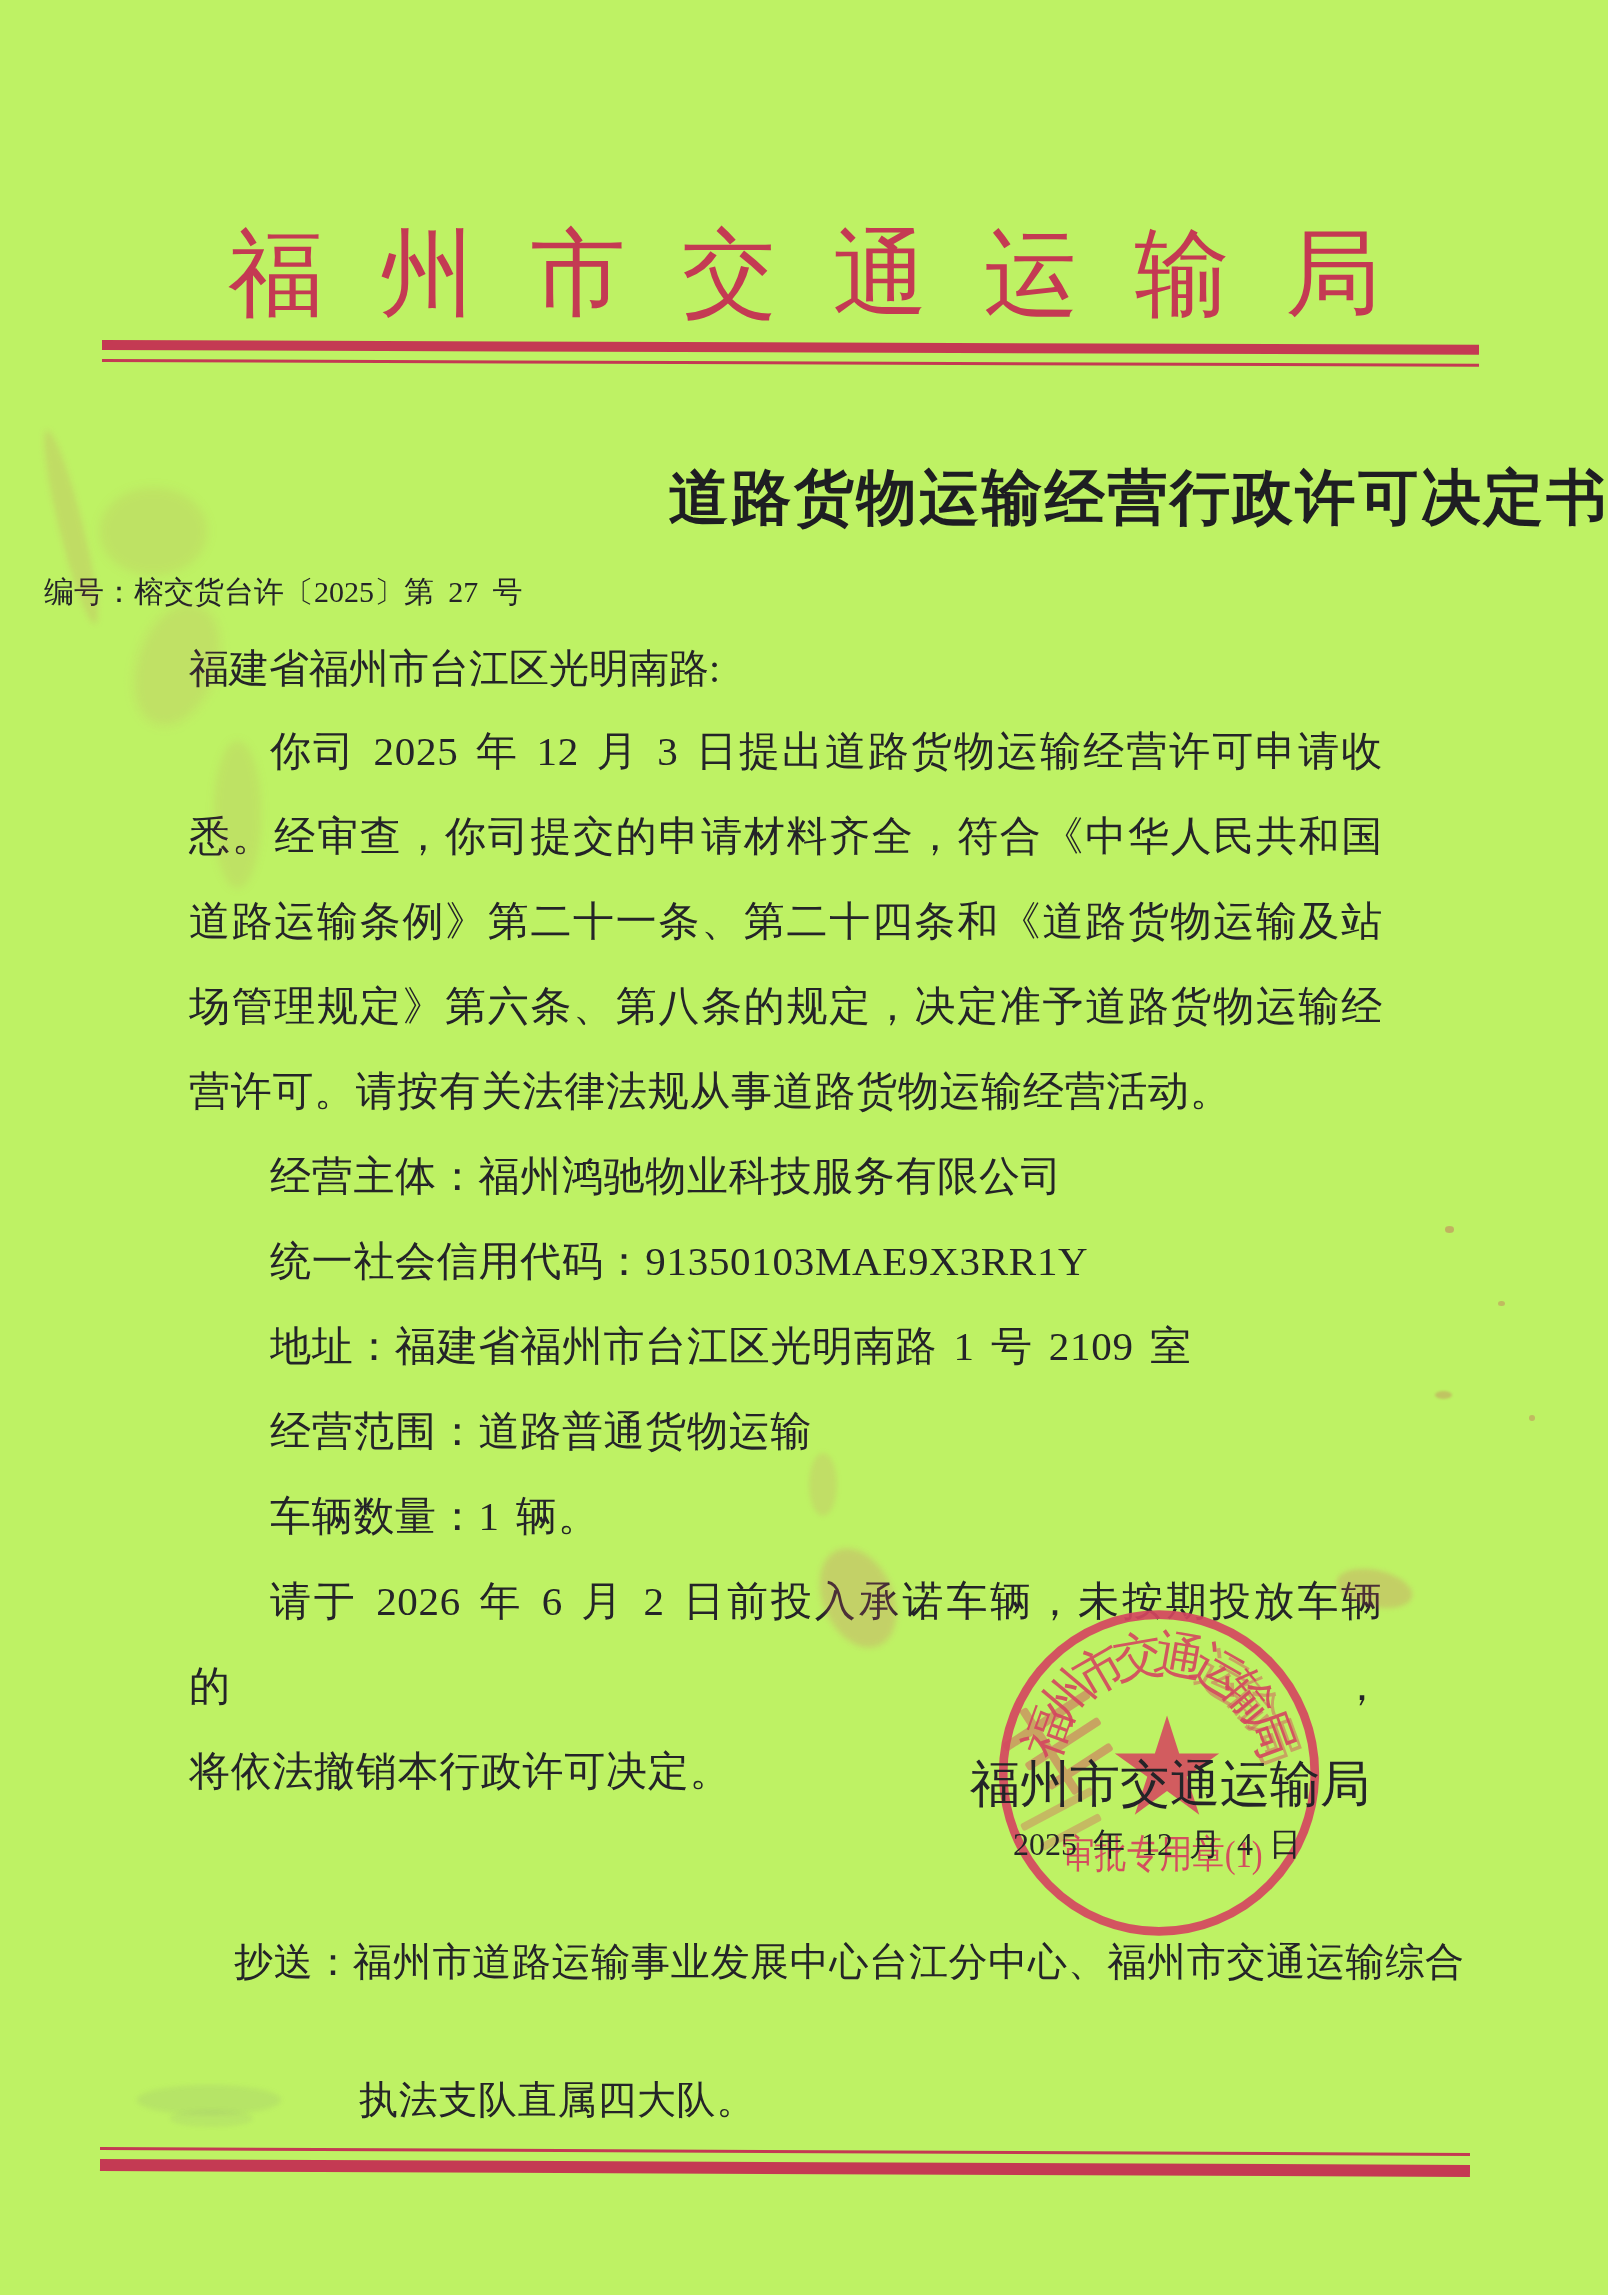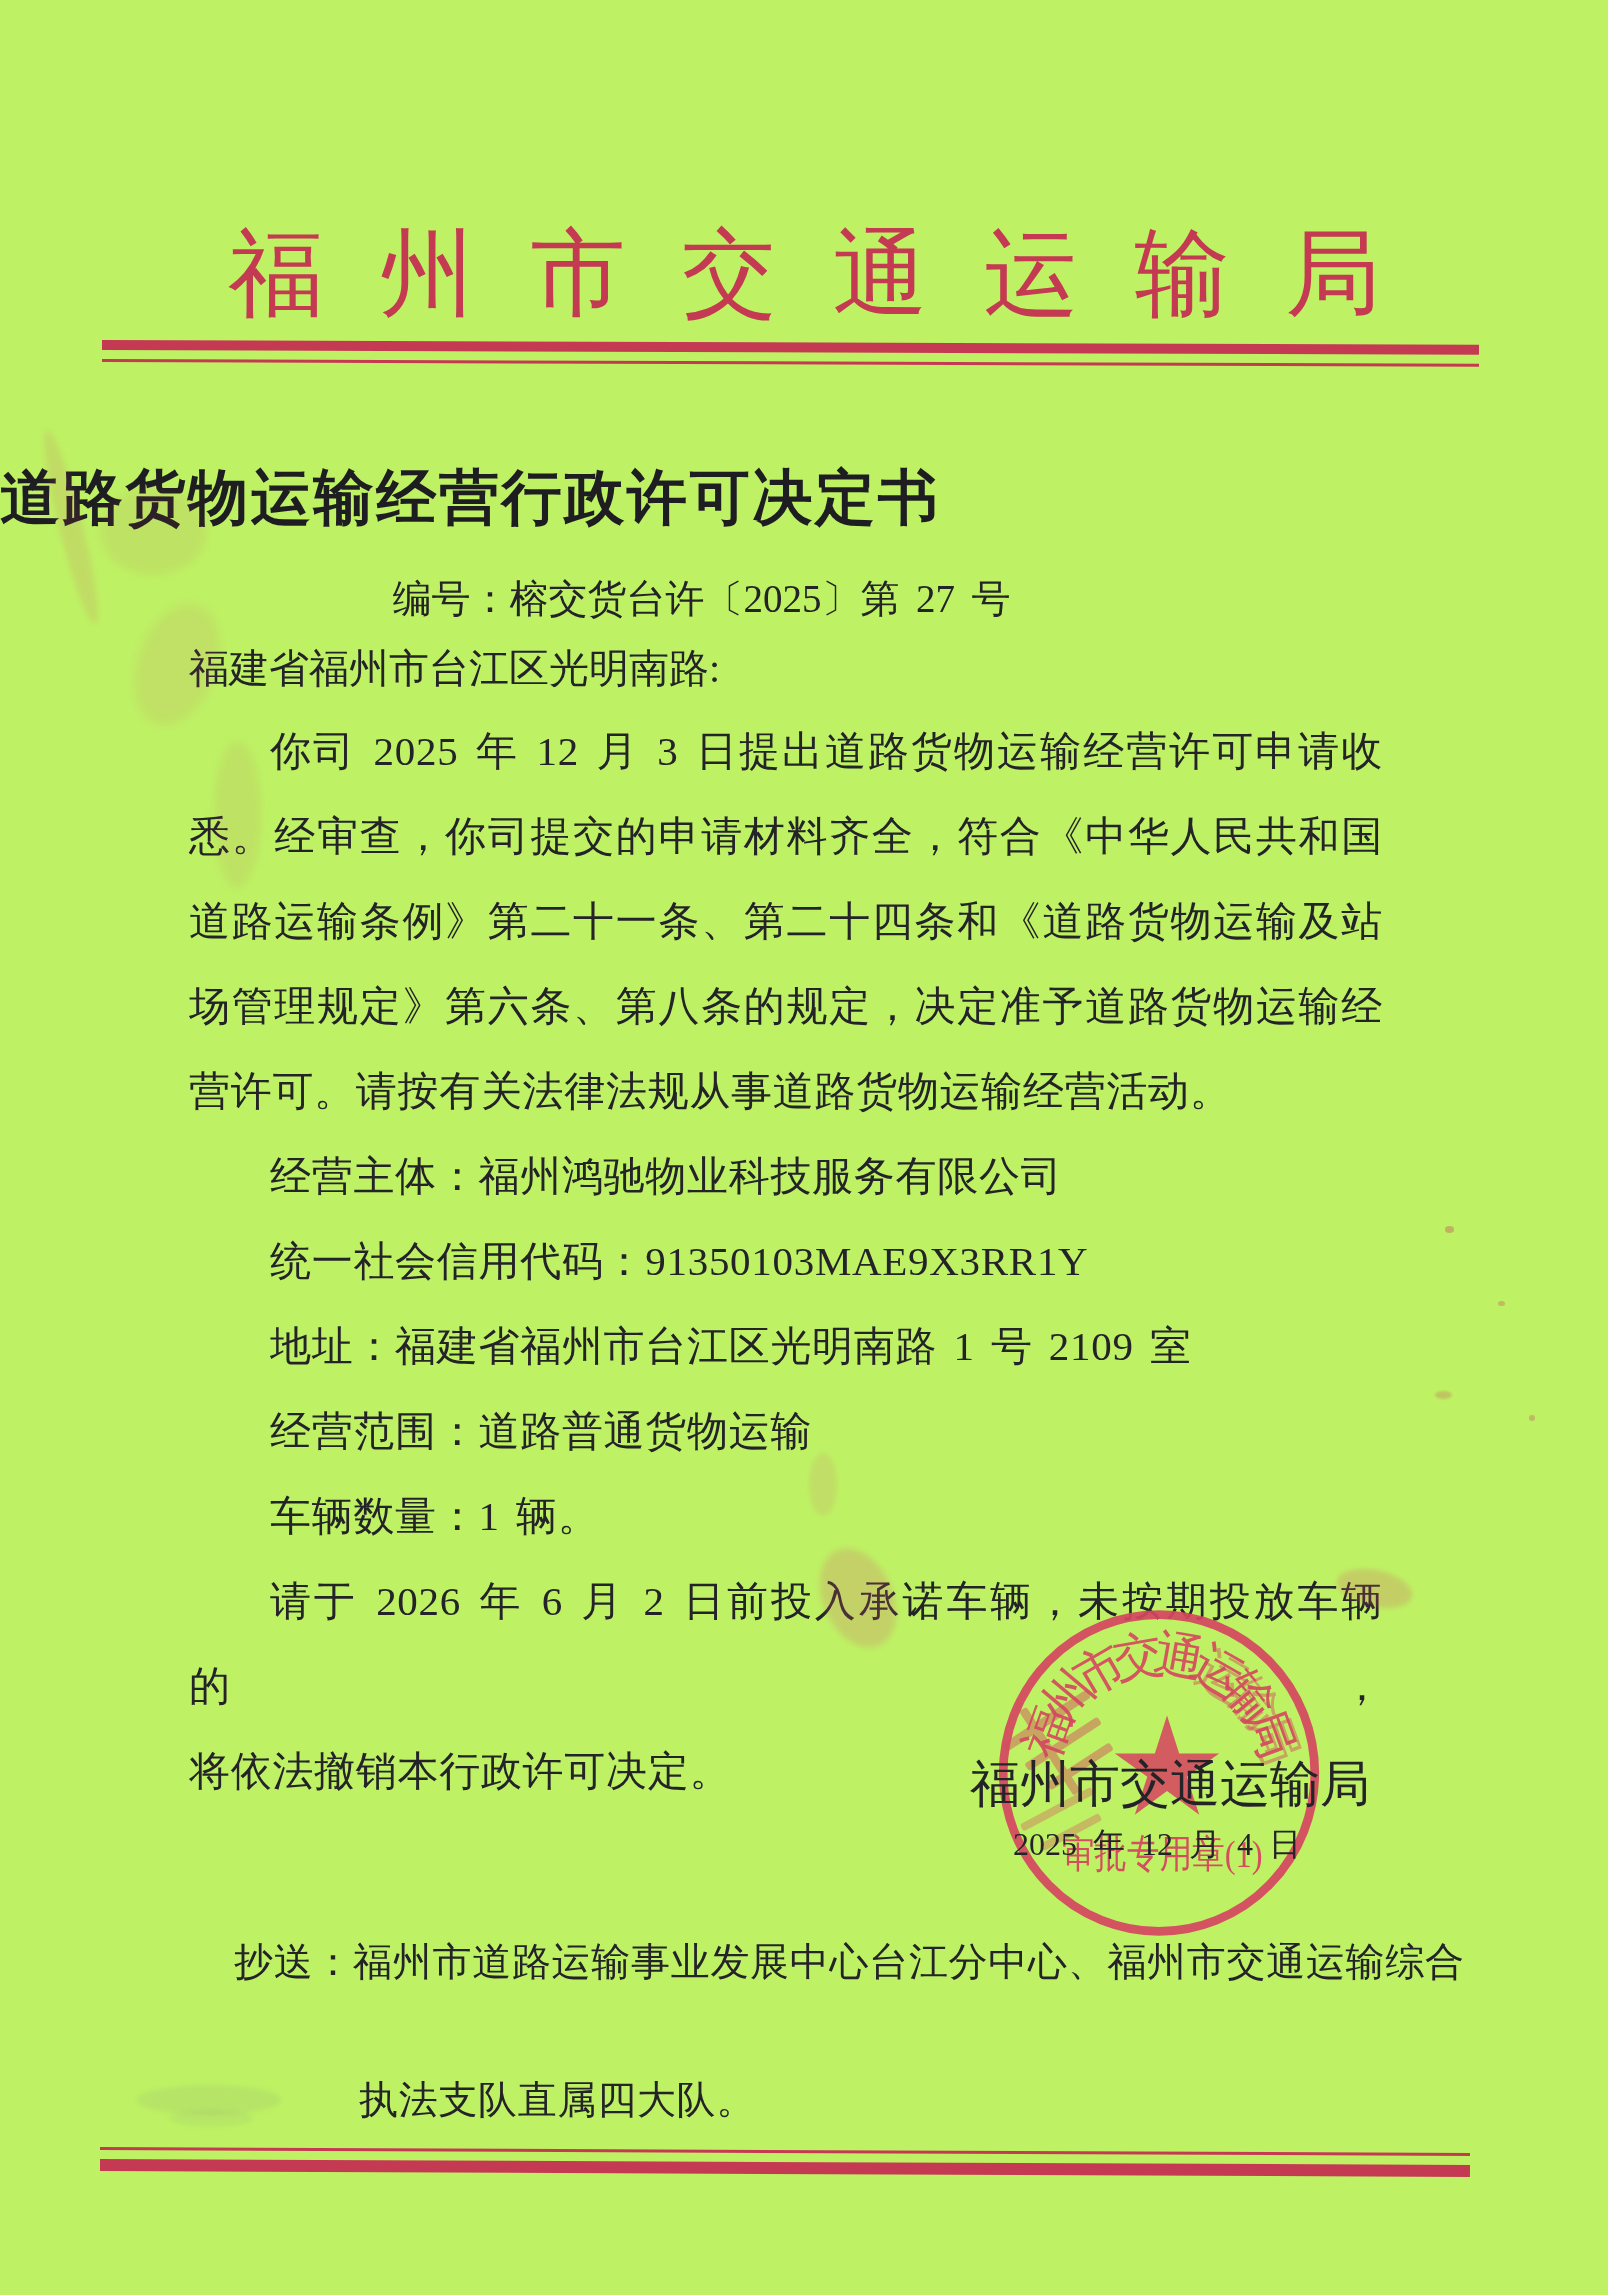--- a/index.html
+++ b/index.html
@@ -24,32 +24,33 @@
     font-weight:400;
   }
   .rule{background:#c43a53;transform-origin:left center;}
   .rule-top-thick{left:102px;top:340px;width:1377px;height:10px;transform:rotate(0.20deg);}
   .rule-top-thin {left:102px;top:359px;width:1377px;height:3.3px;transform:rotate(0.20deg);}
   .rule-bot-thin {left:100px;top:2147px;width:1370px;height:3.3px;transform:rotate(0.25deg);}
   .rule-bot-thick{left:100px;top:2159px;width:1370px;height:12px;transform:rotate(0.25deg);}
   
   .doc-title{
     left:0;right:0;top:458px;
-    text-align:left;
+    text-align:right;
     font-size:60px;font-weight:700;
     letter-spacing:2.7px;
     color:#1e1e22;
     white-space:nowrap;
   }
   .doc-number{
     left:0;top:572px;width:1403px;
-    text-align:center;
-    font-size:39px;
+    text-align:left;
+    font-size:30px;
     word-spacing:6.7px;
     white-space:nowrap;
+    padding-left:44px;
   }
   .salutation{
     left:189px;top:641px;
     font-size:40px;
     white-space:nowrap;
   }
   
   .body-block{left:189px;top:709px;width:1194px;}
   .bline{
     font-size:41px;

